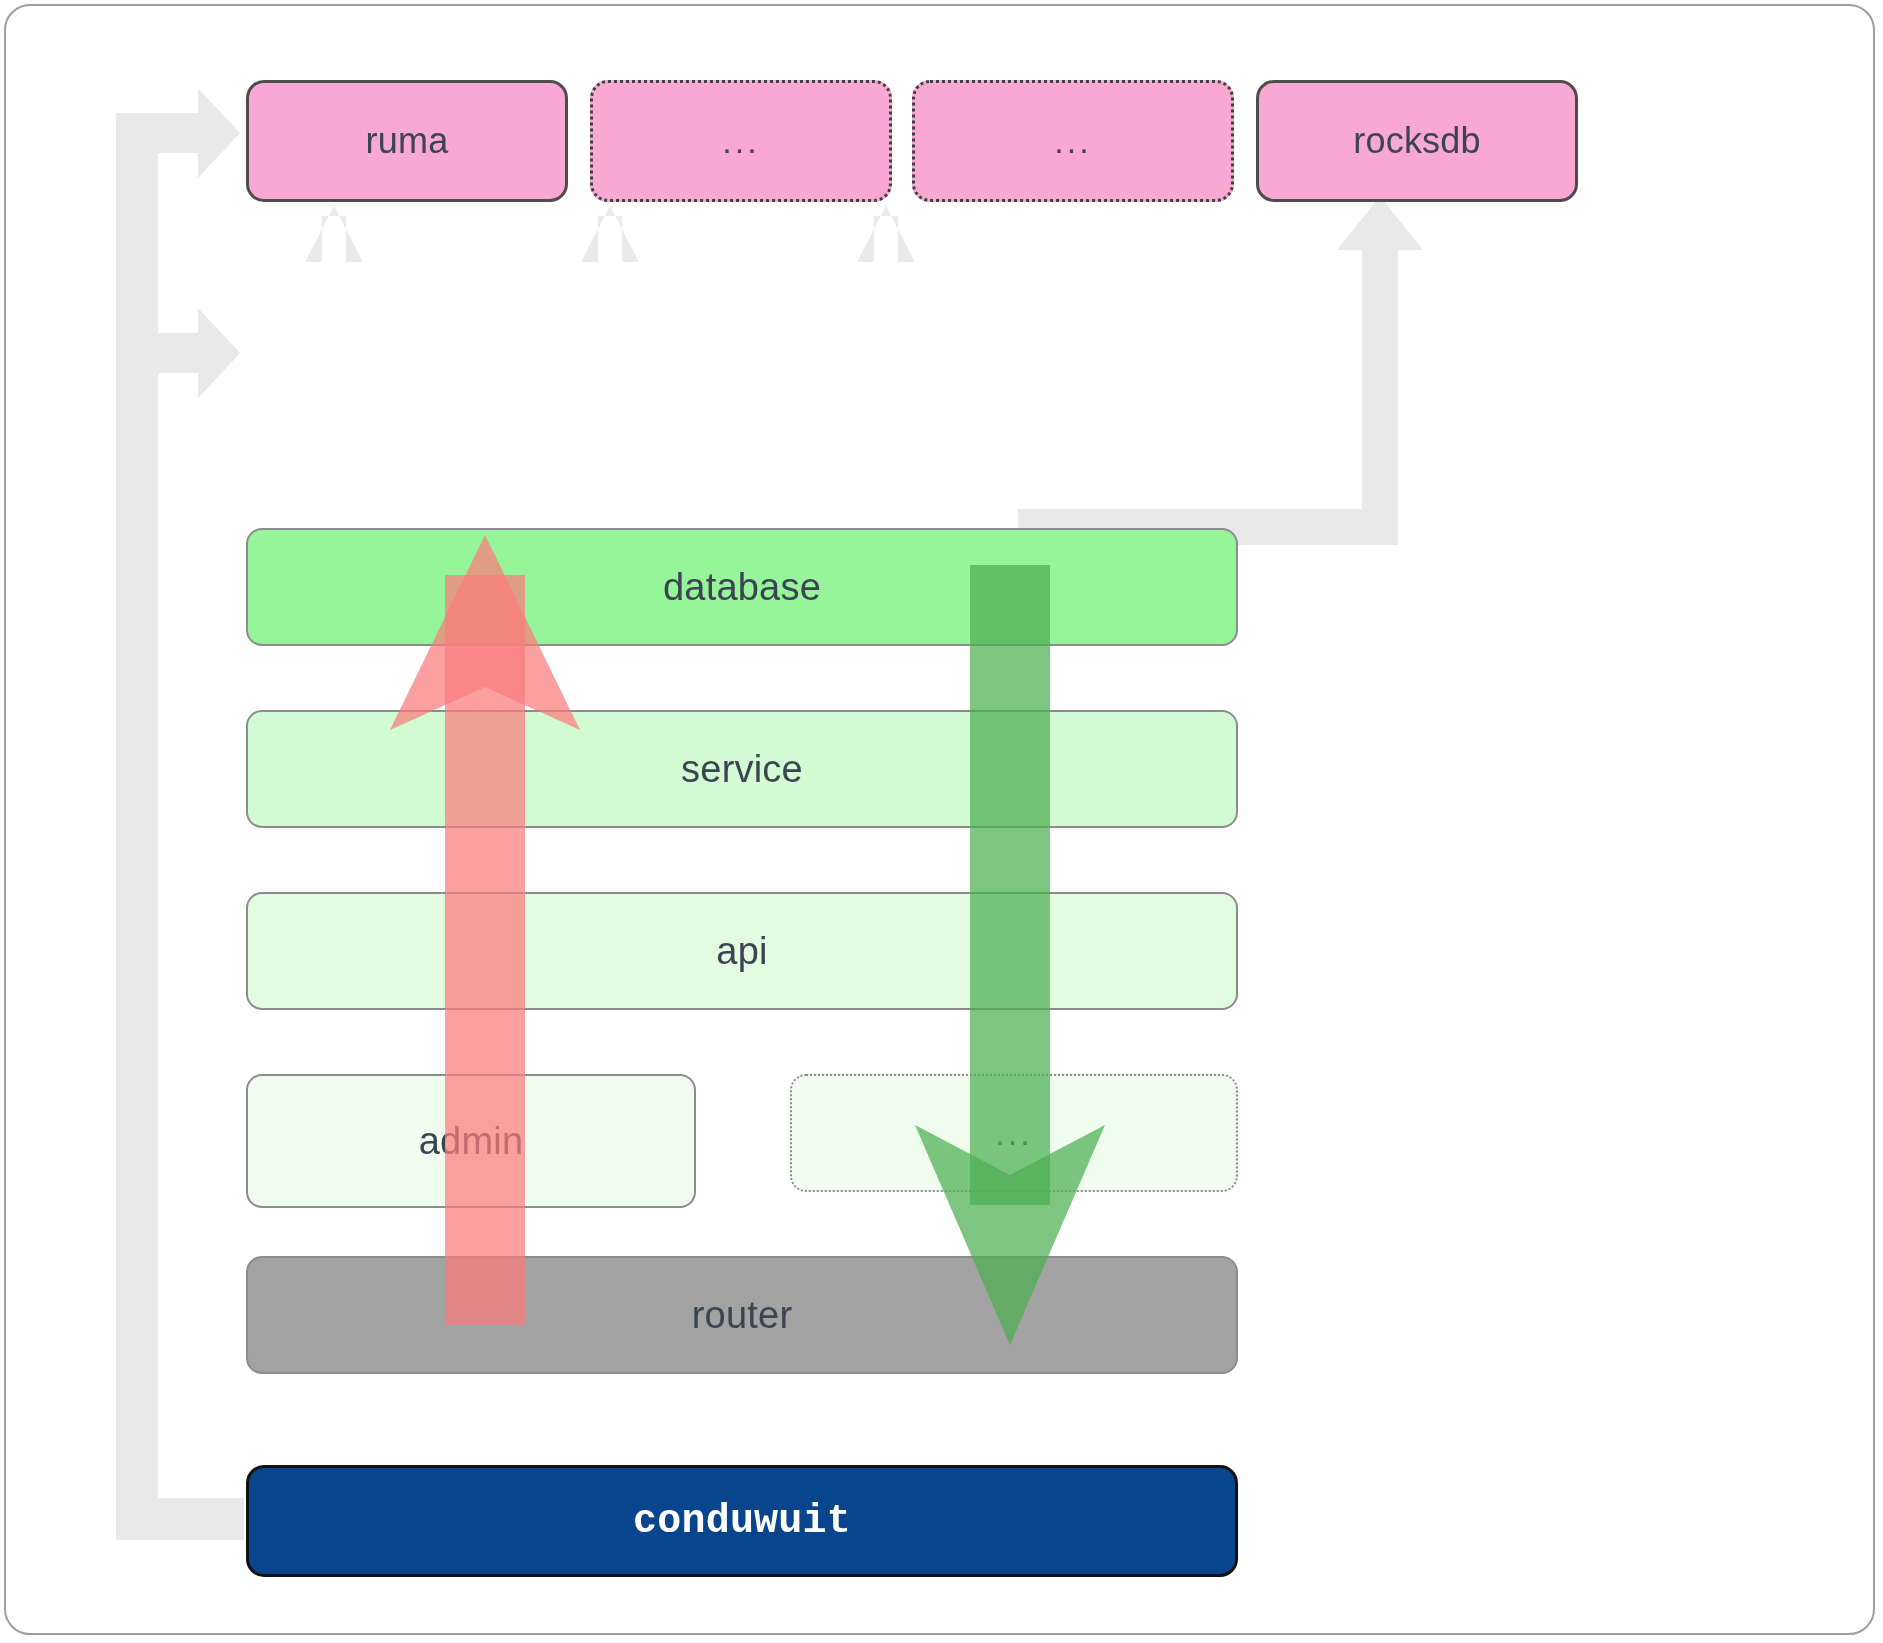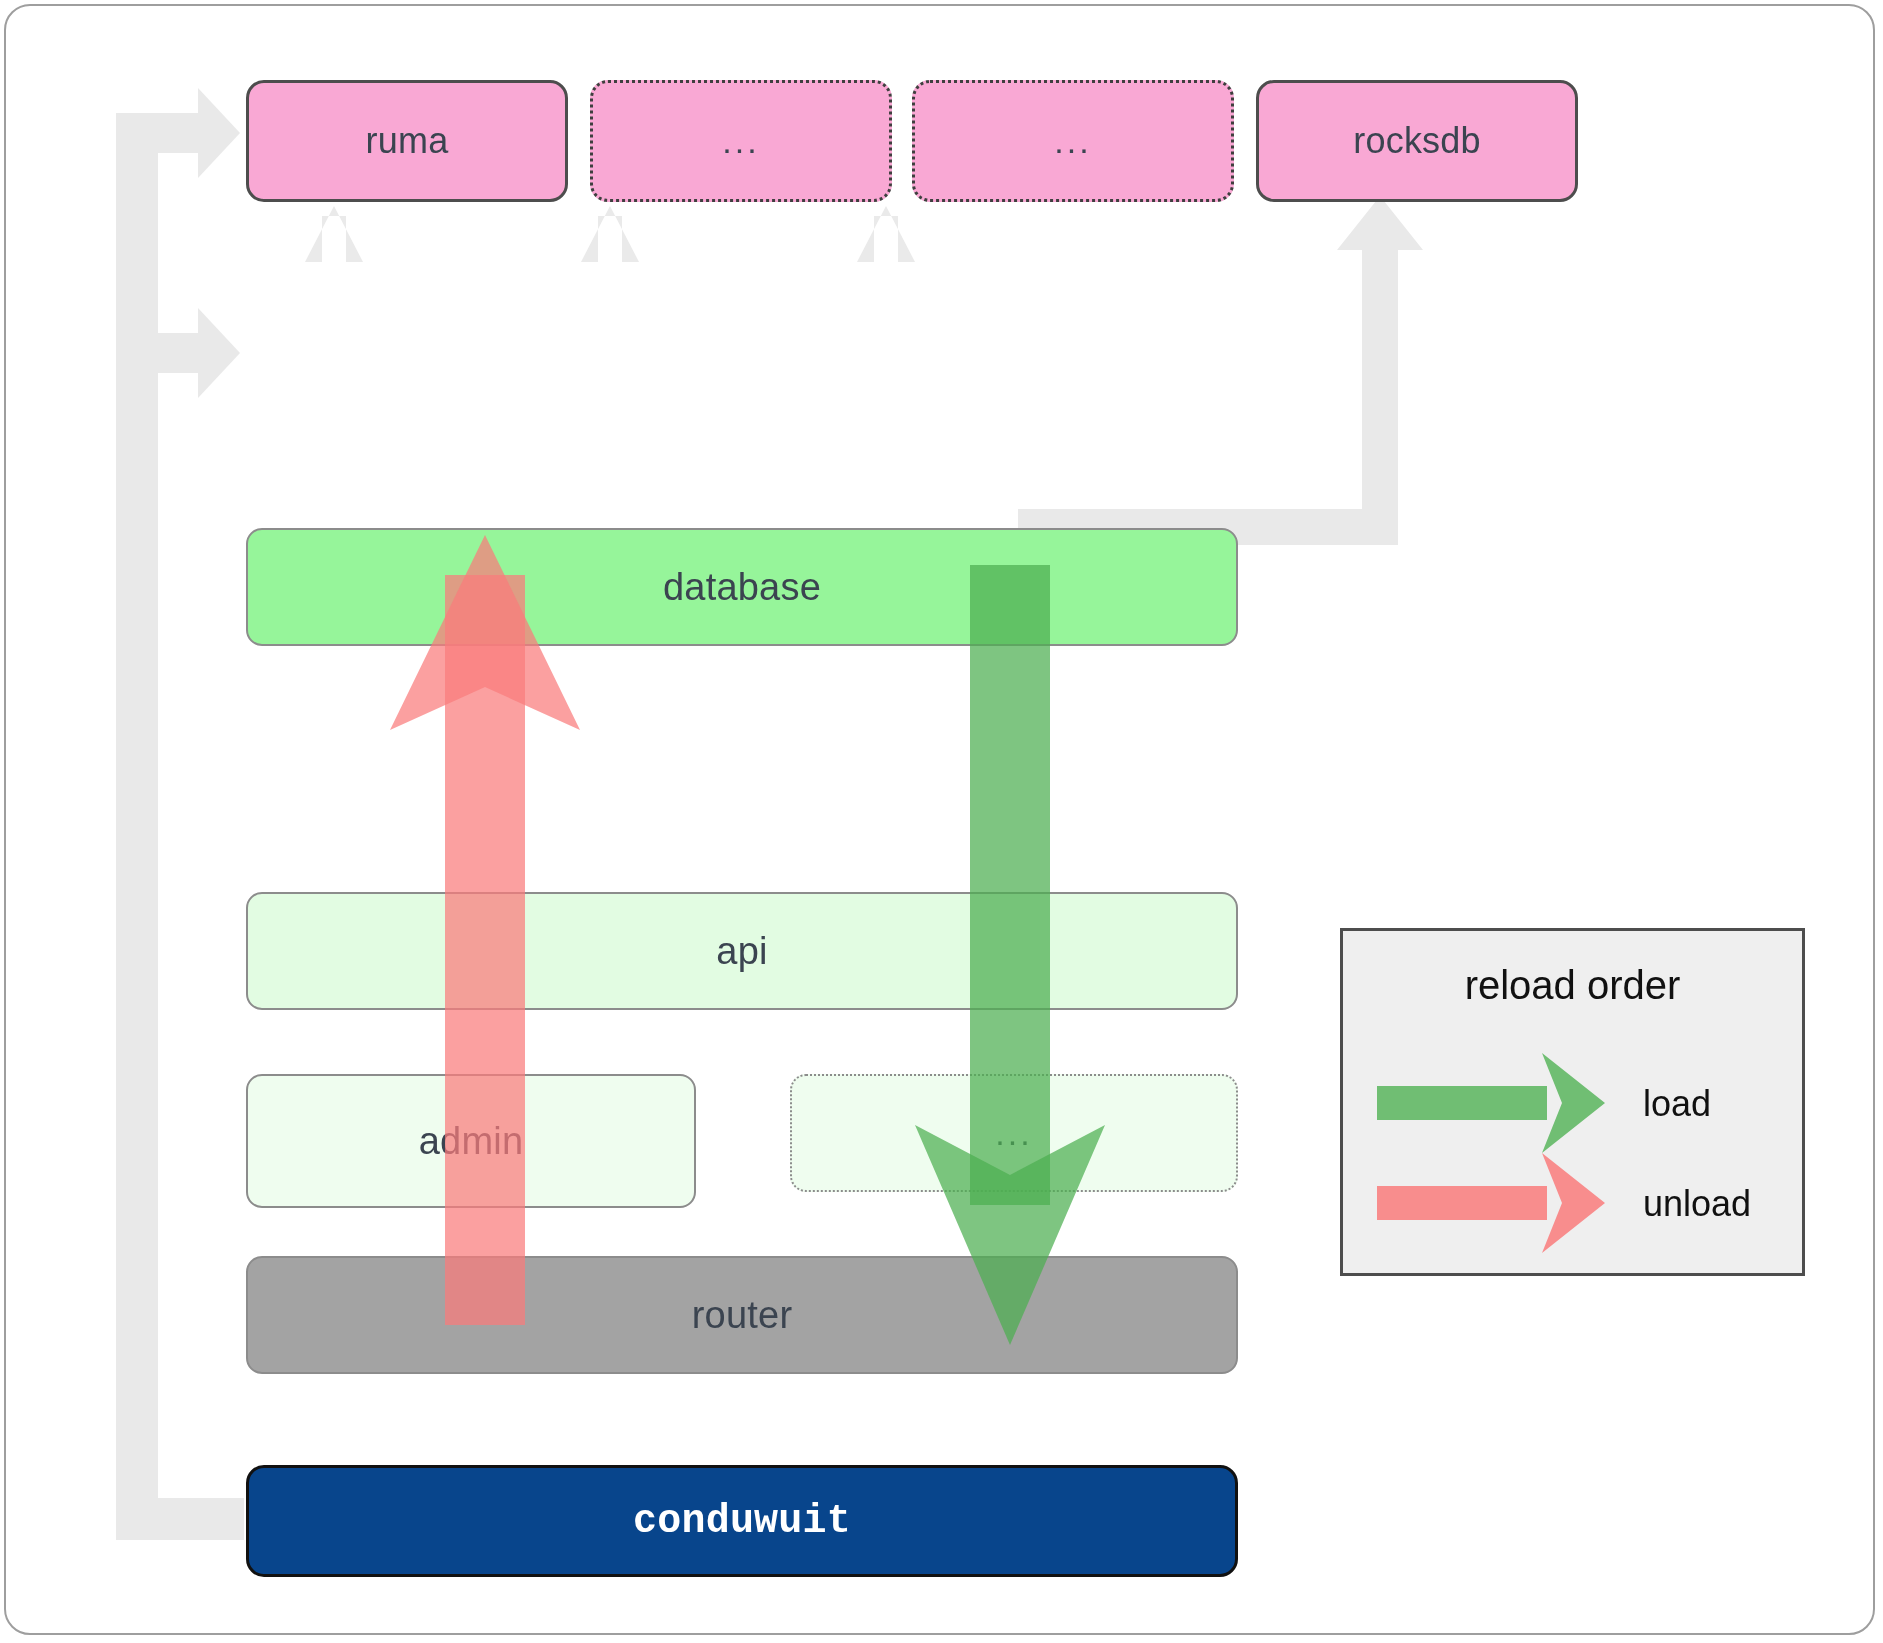--- a/index.html
+++ b/index.html
@@ -170,20 +170,23 @@
 
   <div class="node dep" style="left:1256px; top:80px; width:322px; height:122px;">
     <span class="lbl">rocksdb</span>
   </div>
 
 
   <div class="node layer l-database" style="left:246px; top:508px; width:992px; height:118px;">
     <span class="lbl">database</span>
   </div>
 
+  <div class="node layer l-service" style="left:246px; top:690px; width:992px; height:118px;">
+    <span class="lbl">service</span>
+  </div>
 
   <div class="node layer l-api" style="left:246px; top:872px; width:992px; height:118px;">
     <span class="lbl">api</span>
   </div>
 
   <div class="node layer l-admin" style="left:246px; top:1054px; width:450px; height:134px;">
     <span class="lbl">admin</span>
   </div>
 
   <div class="node layer l-dots" style="left:790px; top:1054px; width:448px; height:118px;">
@@ -205,30 +208,14 @@
     <path d="M 105 0 L 200 195 L 105 152 L 10 195 Z" fill="#f97b7b" opacity="0.72"></path>
   </svg>
 
   <svg class="bigarrow" style="left:900px; top:565px; width:220px; height:780px;" viewBox="0 0 220 780">
 
     <rect x="70" y="0" width="80" height="640" fill="#4caf50" opacity="0.72"></rect>
 
     <path d="M 110 780 L 15 560 L 110 610 L 205 560 Z" fill="#4caf50" opacity="0.72"></path>
   </svg>
 
-  <div class="legend" style="left:1340px; top:928px; width:465px; height:348px;">
-
-    <div class="legend-title" style="top:32px;">reload order</div>
-
-    <svg style="position:absolute; left:34px; top:122px; width:230px; height:100px;" viewBox="0 0 230 100">
-      <rect x="0" y="33" width="170" height="34" fill="#4caf50" opacity="0.78"></rect>
-      <path d="M 228 50 L 165 100 L 185 50 L 165 0 Z" fill="#4caf50" opacity="0.78"></path>
-    </svg>
-    <div class="legend-label" style="left:300px; top:152px;">load</div>
-
-    <svg style="position:absolute; left:34px; top:222px; width:230px; height:100px;" viewBox="0 0 230 100">
-      <rect x="0" y="33" width="170" height="34" fill="#f97b7b" opacity="0.85"></rect>
-      <path d="M 228 50 L 165 100 L 185 50 L 165 0 Z" fill="#f97b7b" opacity="0.85"></path>
-    </svg>
-    <div class="legend-label" style="left:300px; top:252px;">unload</div>
-  </div>
 
 </div>
 
 </body></html>

